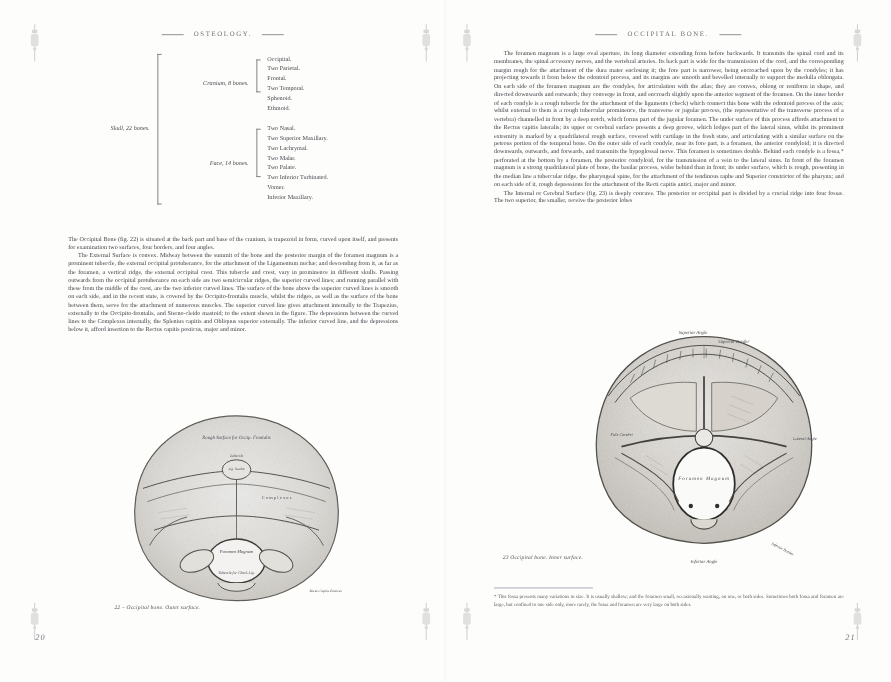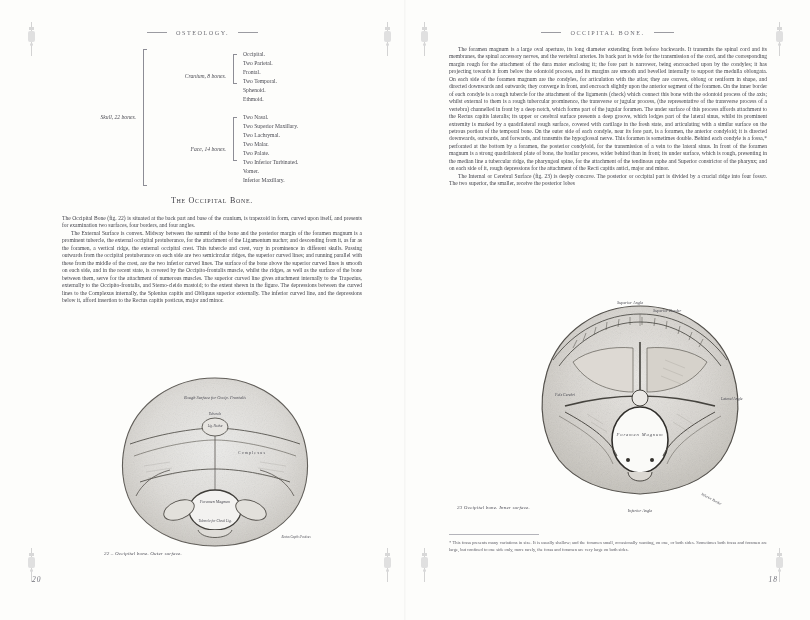--- a/index.html
+++ b/index.html
@@ -185,21 +185,20 @@
               <div>Two Palate.</div>
               <div>Two Inferior Turbinated.</div>
               <div>Vomer.</div>
               <div>Inferior Maxillary.</div>
             </div>
           </div>
         </div>
       </div>
     </div>
 
-    <div class="secheading" style="top:196px;">The Occipital Bone.</div>
 
     <div class="col" style="left:62px;top:215px;width:300px;">
       <p class="noind">The Occipital Bone (fig. 22) is situated at the back part and base of the cranium, is trapezoid in form, curved upon itself, and presents for examination two surfaces, four borders, and four angles.</p>
       <p>The External Surface is convex. Midway between the summit of the bone and the posterior margin of the foramen magnum is a prominent tubercle, the external occipital protuberance, for the attachment of the Ligamentum nuchæ; and descending from it, as far as the foramen, a vertical ridge, the external occipital crest. This tubercle and crest, vary in prominence in different skulls. Passing outwards from the occipital protuberance on each side are two semicircular ridges, the superior curved lines; and running parallel with these from the middle of the crest, are the two inferior curved lines. The surface of the bone above the superior curved lines is smooth on each side, and in the recent state, is covered by the Occipito-frontalis muscle, whilst the ridges, as well as the surface of the bone between them, serve for the attachment of numerous muscles. The superior curved line gives attachment internally to the Trapezius, externally to the Occipito-frontalis, and Sterno-cleido mastoid; to the extent shewn in the figure. The depressions between the curved lines to the Complexus internally, the Splenius capitis and Obliquus superior externally. The inferior curved line, and the depressions below it, afford insertion to the Rectus capitis posticus, major and minor.</p>
     </div>
 
     <div class="fig" style="left:110px;top:370px;">
       <svg width="210" height="185" viewBox="0 0 210 185">
         <defs>
           <radialGradient id="bone1" cx="50%" cy="42%" r="62%">
@@ -335,16 +334,16 @@
         <text class="lbl" x="115" y="224" font-size="4.3" text-anchor="middle" font-style="italic">Inferior Angle</text>
         <text class="lbl" x="186" y="212" font-size="3.6" text-anchor="middle" font-style="italic" transform="rotate(28 186 212)">Inferior Border</text>
       </svg>
     </div>
 
     <div class="figcap" style="left:52px;top:505px;">23   Occipital bone. Inner surface.</div>
 
     <div class="fnrule" style="left:44px;top:534px;width:90px;"></div>
     <div class="footnote" style="left:44px;top:540px;width:318px;">* This fossa presents many variations in size. It is usually shallow; and the foramen small, occasionally wanting, on one, or both sides. Sometimes both fossa and foramen are large, but confined to one side only, more rarely, the fossa and foramen are very large on both sides.</div>
 
-    <div class="folio r">18</div>
+    <div class="folio r">21</div>
   </div>
 
 </div>
 
 </body></html>

